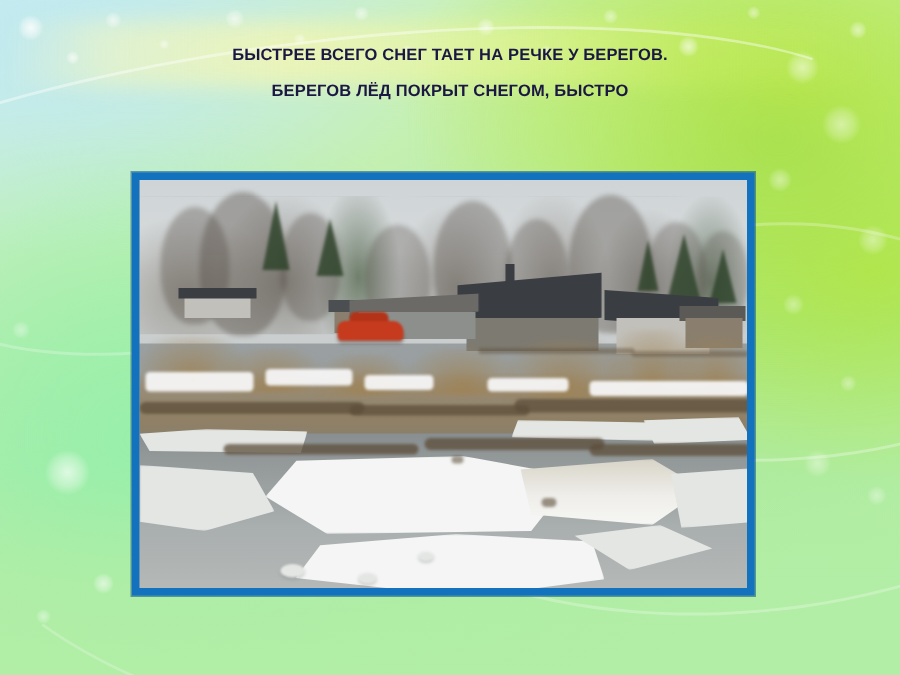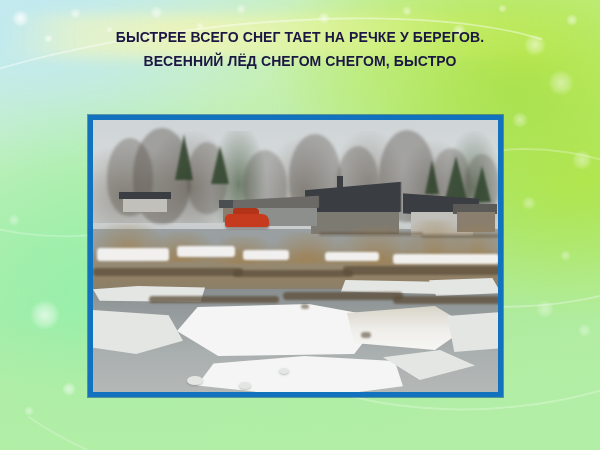--- a/index.html
+++ b/index.html
@@ -93,21 +93,21 @@
     position: absolute;
     left: 18px;
     right: 18px;
     top: 26px;
     text-align: center;
     z-index: 6;
   }
   .title-line {
     font-family: "Liberation Sans", sans-serif;
     font-weight: bold;
-    font-size: 14px;
+    font-size: 11px;
     line-height: 23.6px;
     letter-spacing: 0.1px;
     color: #1b1743;
     white-space: nowrap;
     text-align: center;
   }
 
   
   .photo-frame {
     position: absolute;
@@ -274,21 +274,21 @@
   <div class="bokeh" style="left:560px; top:250px; width:11px; height:11px; opacity:.4"></div>
   <div class="bokeh" style="left:536px; top:300px; width:18px; height:18px; opacity:.42"></div>
   <div class="bokeh" style="left:578px; top:324px; width:13px; height:13px; opacity:.4"></div>
   <div class="bokeh" style="left:30px;  top:300px; width:30px; height:30px; opacity:.7"></div>
   <div class="bokeh" style="left:62px;  top:382px; width:14px; height:14px; opacity:.6"></div>
   <div class="bokeh" style="left:24px;  top:406px; width:10px; height:10px; opacity:.45"></div>
   <div class="bokeh" style="left:8px;   top:214px; width:12px; height:12px; opacity:.4"></div>
 
   <div class="title-block">
     <div class="title-line">БЫСТРЕЕ ВСЕГО СНЕГ ТАЕТ НА РЕЧКЕ У БЕРЕГОВ.</div>
-    <div class="title-line">ВЕСЕННИЙ ЛЁД СНЕГОМ СНЕГОМ, БЫСТРО</div>
+    <div class="title-line">БЕРЕГОВ ЛЁД ПОКРЫТ СНЕГОМ, БЫСТРО</div>
   </div>
 
   <div class="photo-frame">
     <div class="photo">
 
       <div class="ph-sky"></div>
       <div class="ph-treehaze"></div>
 
       <div class="tree" style="left:14px;  top:18px; width:46px; height:78px; opacity:.55"></div>
       <div class="tree" style="left:40px;  top:8px;  width:58px; height:96px; opacity:.62"></div>

